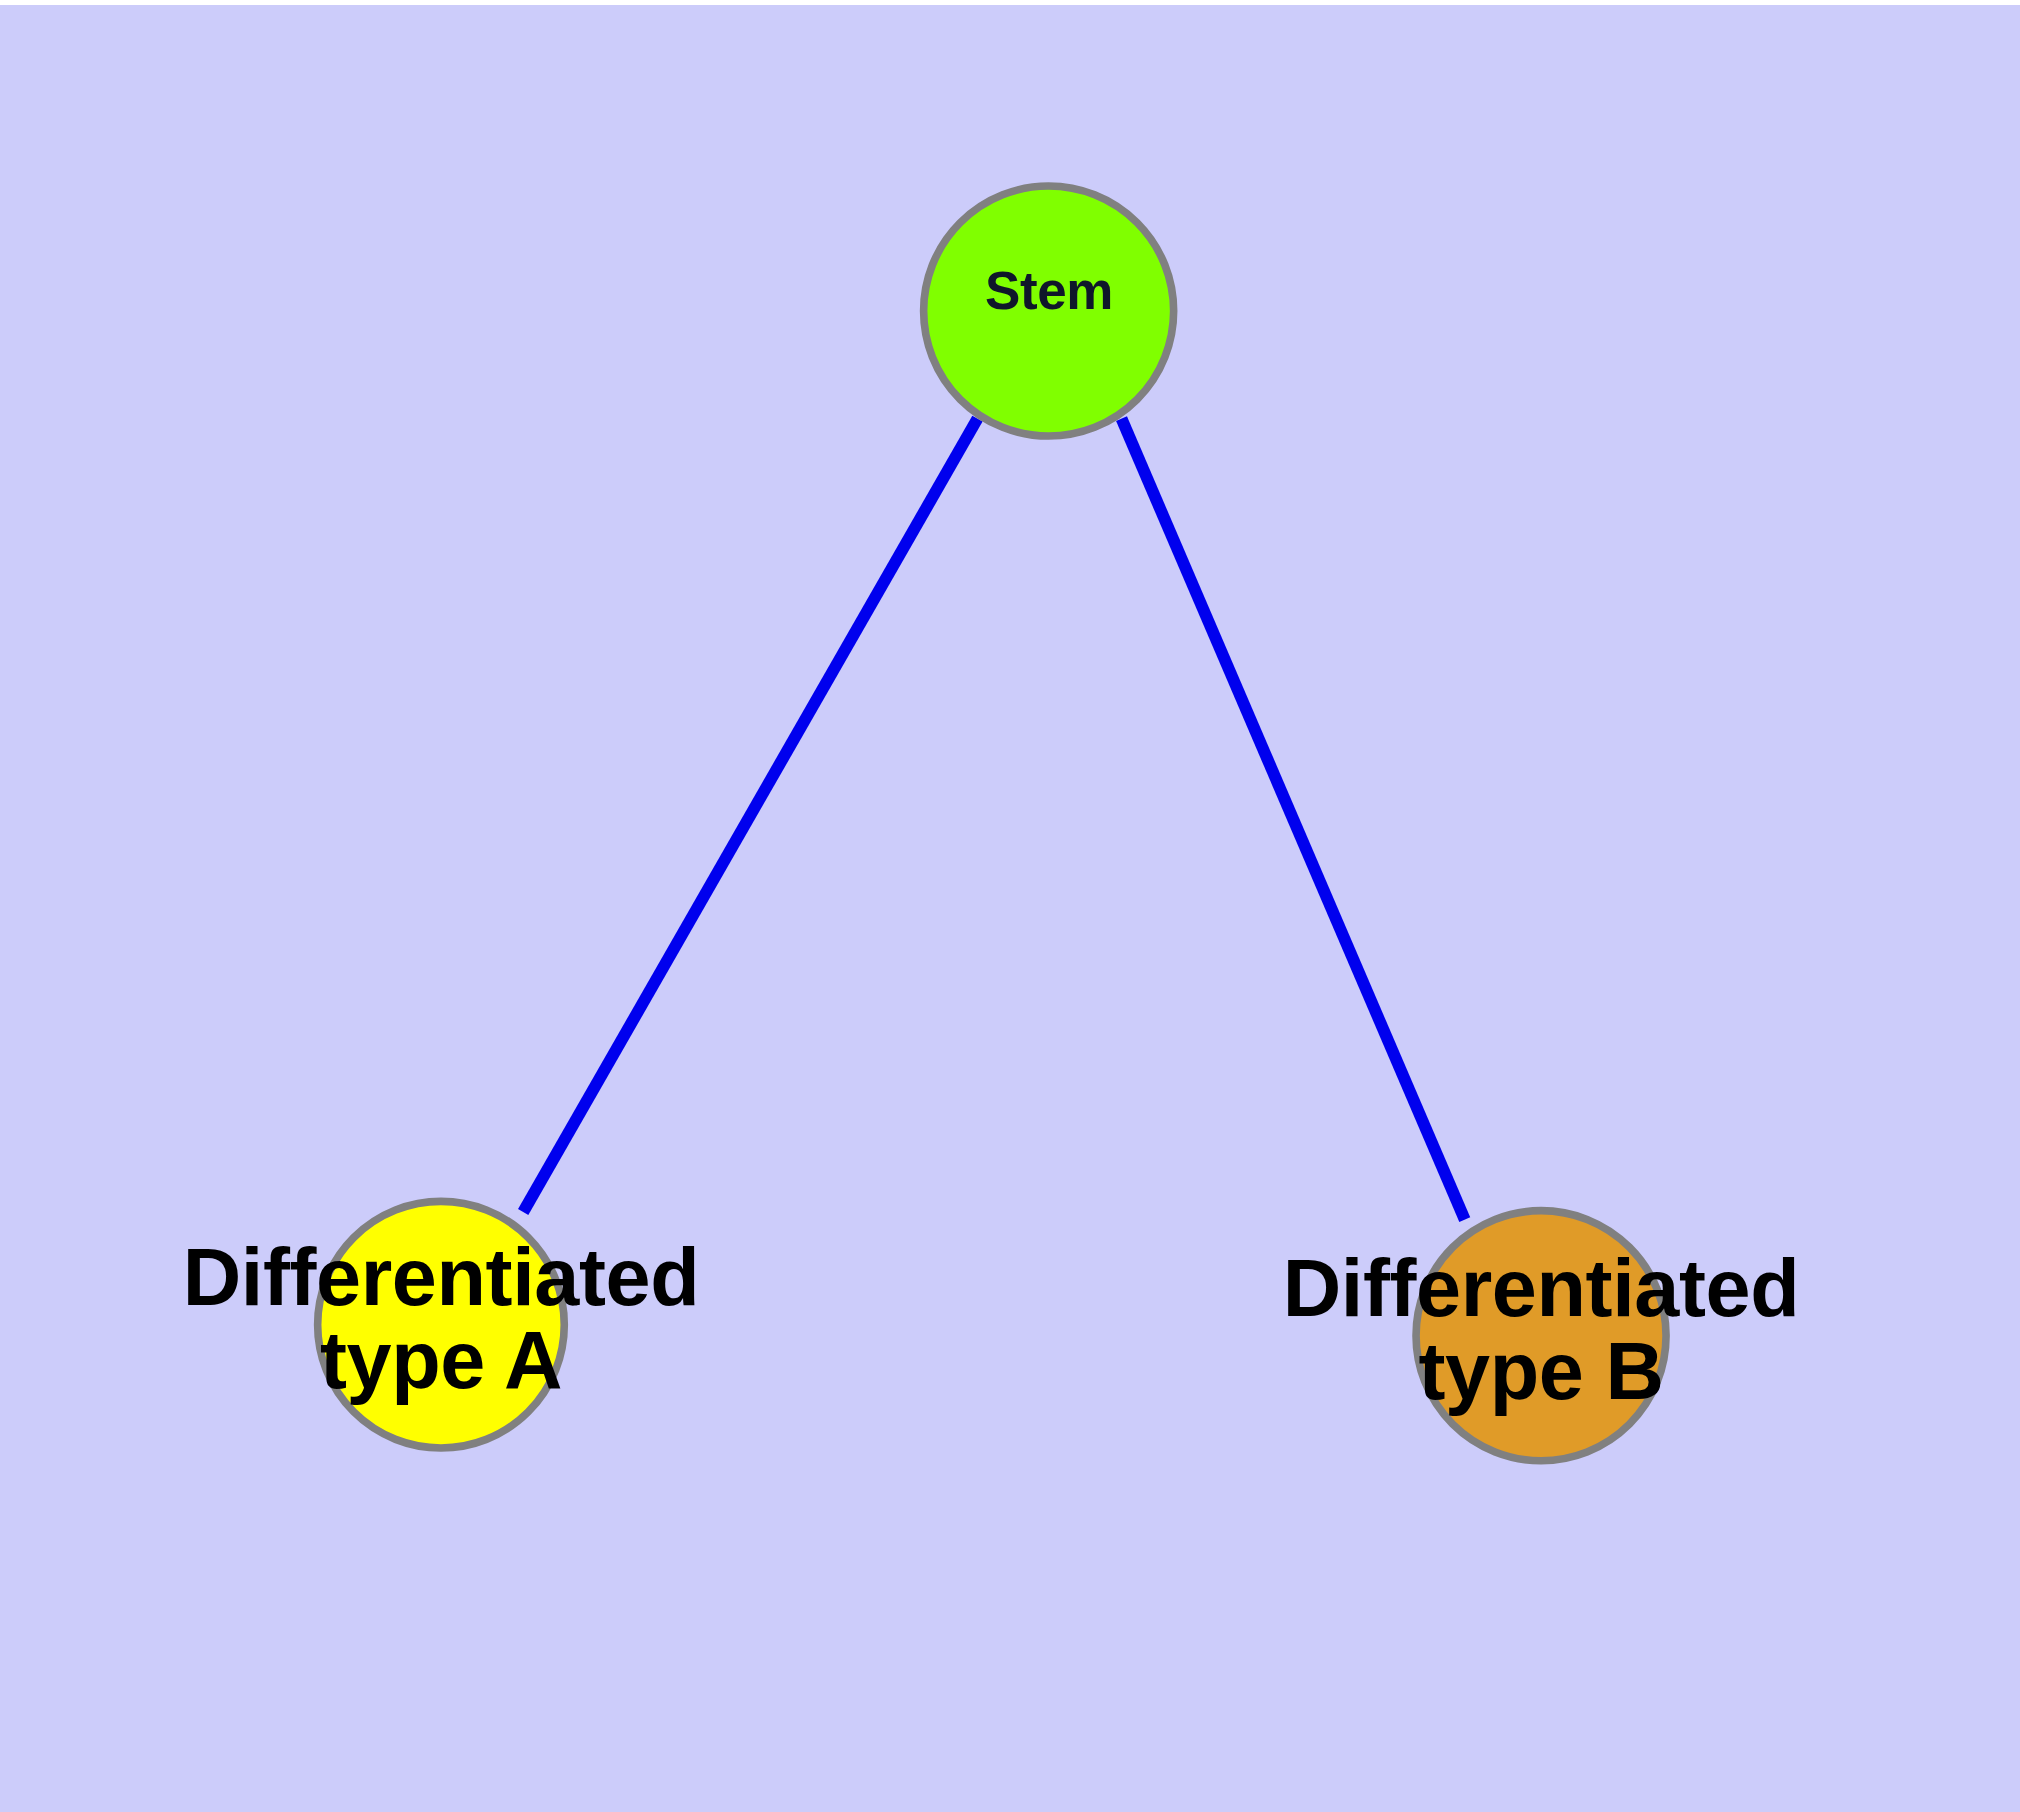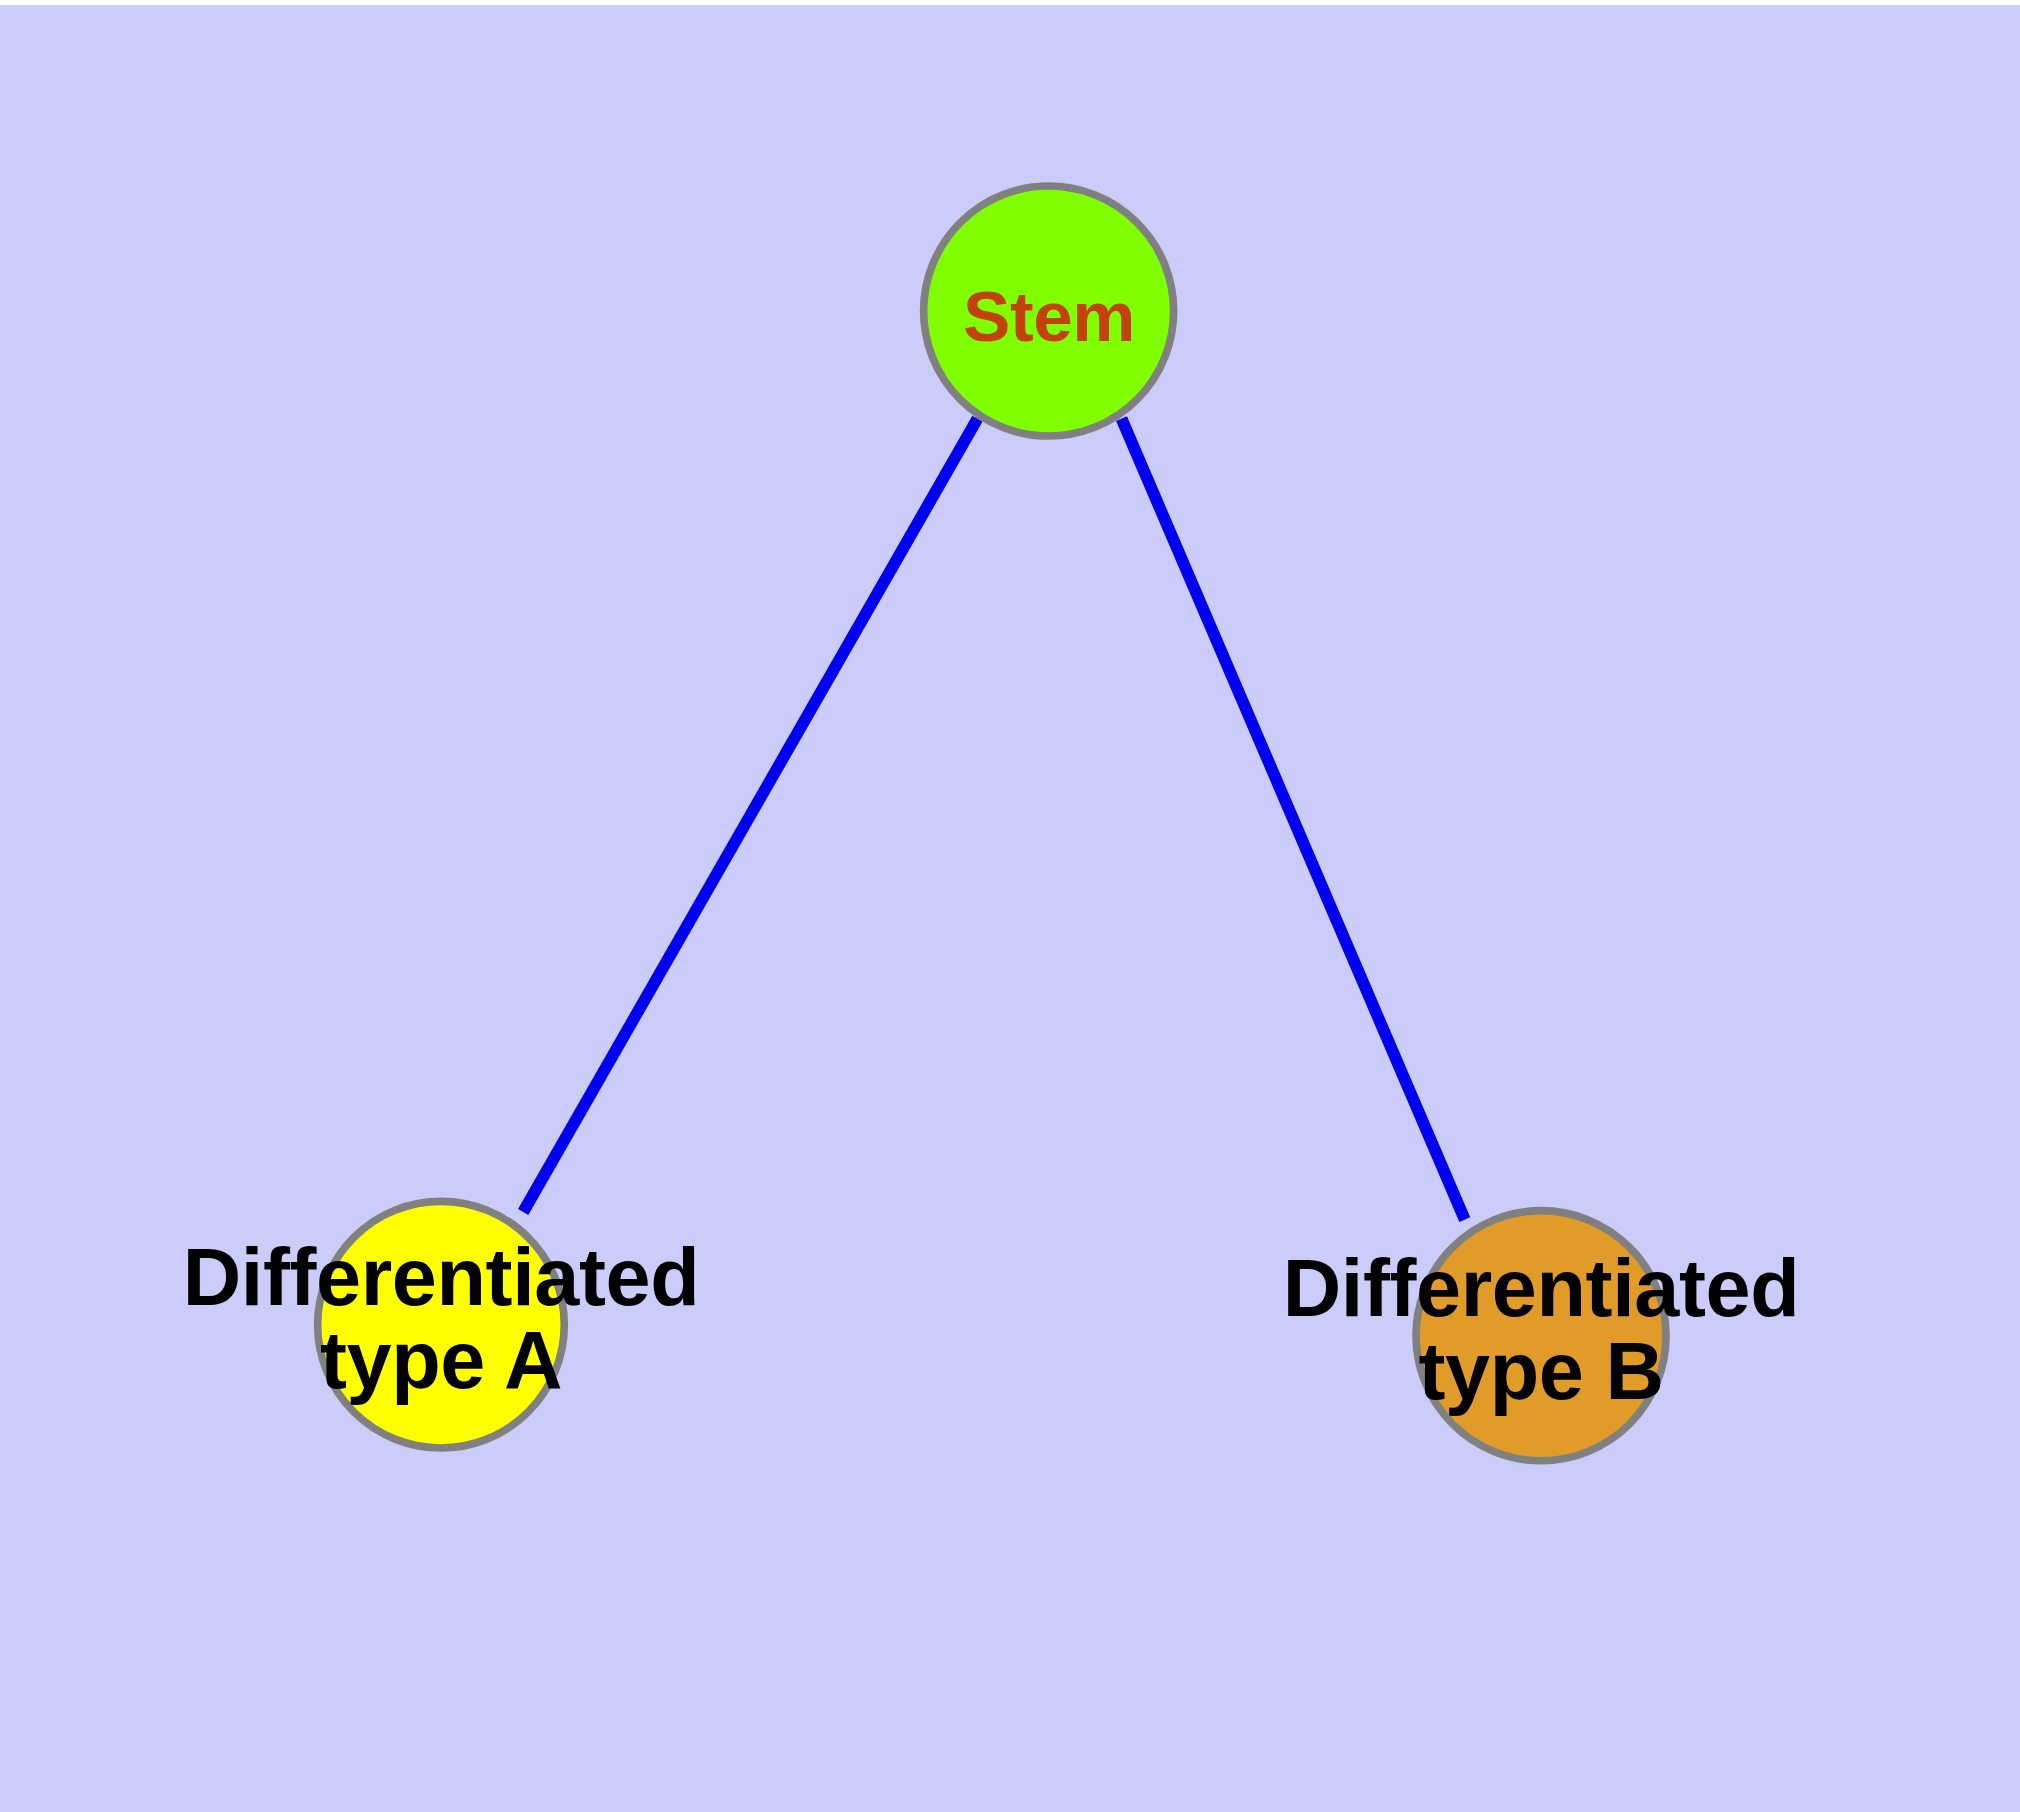--- a/index.html
+++ b/index.html
@@ -53,21 +53,21 @@
       <line id="edge0" x1="1153" y1="494" x2="617" y2="1430" stroke="#0000ee" stroke-width="14" stroke-linecap="butt"></line>
       <line id="edge1" x1="1323" y1="494" x2="1728" y2="1439" stroke="#0000ee" stroke-width="14" stroke-linecap="butt"></line>
     </g>
     <g>
       <circle id="node0" cx="1237" cy="367" r="147.5" fill="#80ff00" stroke="#808080" stroke-width="9"></circle>
       <circle id="node1" cx="520" cy="1563" r="145.5" fill="#ffff00" stroke="#808080" stroke-width="9"></circle>
       <circle id="node2" cx="1818" cy="1576" r="147.5" fill="#e09b28" stroke="#808080" stroke-width="9"></circle>
     </g>
   </svg>
 
-  <div class="node-label" id="label0" style="left: 625px; top: 280px; width: 848px; font-size: 71px; color: #c2410c;">Stem</div>
+  <div class="node-label" id="label0" style="left: 625px; top: 264px; width: 848px; font-size: 53px; color: #0f172a;">Stem</div>
 
   <div class="node-label" id="label1" style="left: 17px; top: 1236px; width: 848px; font-size: 81px; color: rgb(0, 0, 0);">Differentiated
 type A</div>
 
   <div class="node-label" id="label2" style="left: 1117px; top: 1247px; width: 848px; font-size: 81px; color: rgb(0, 0, 0);">Differentiated
 type B</div>
 
 </div>
 
 

